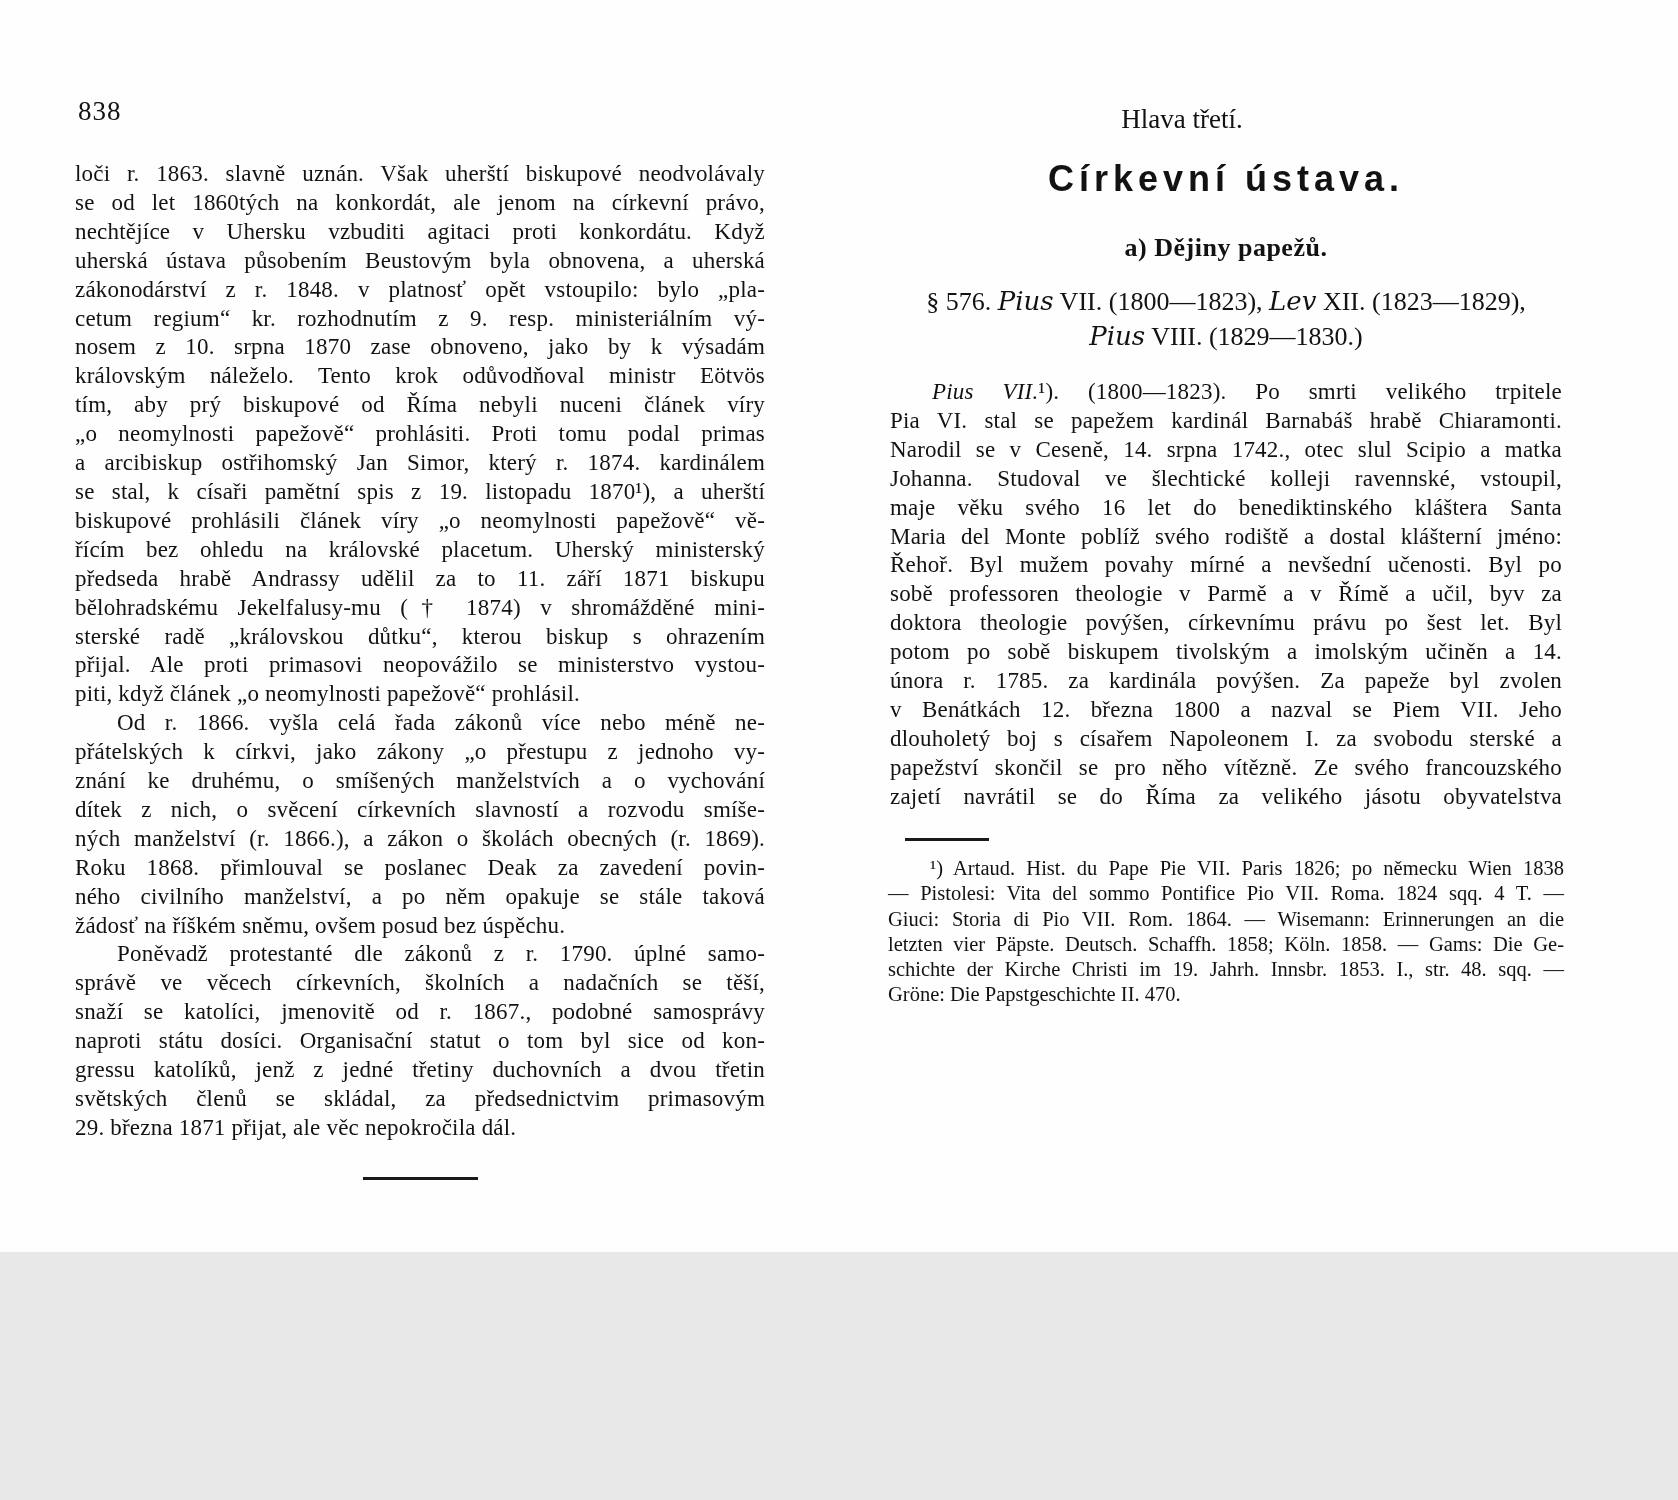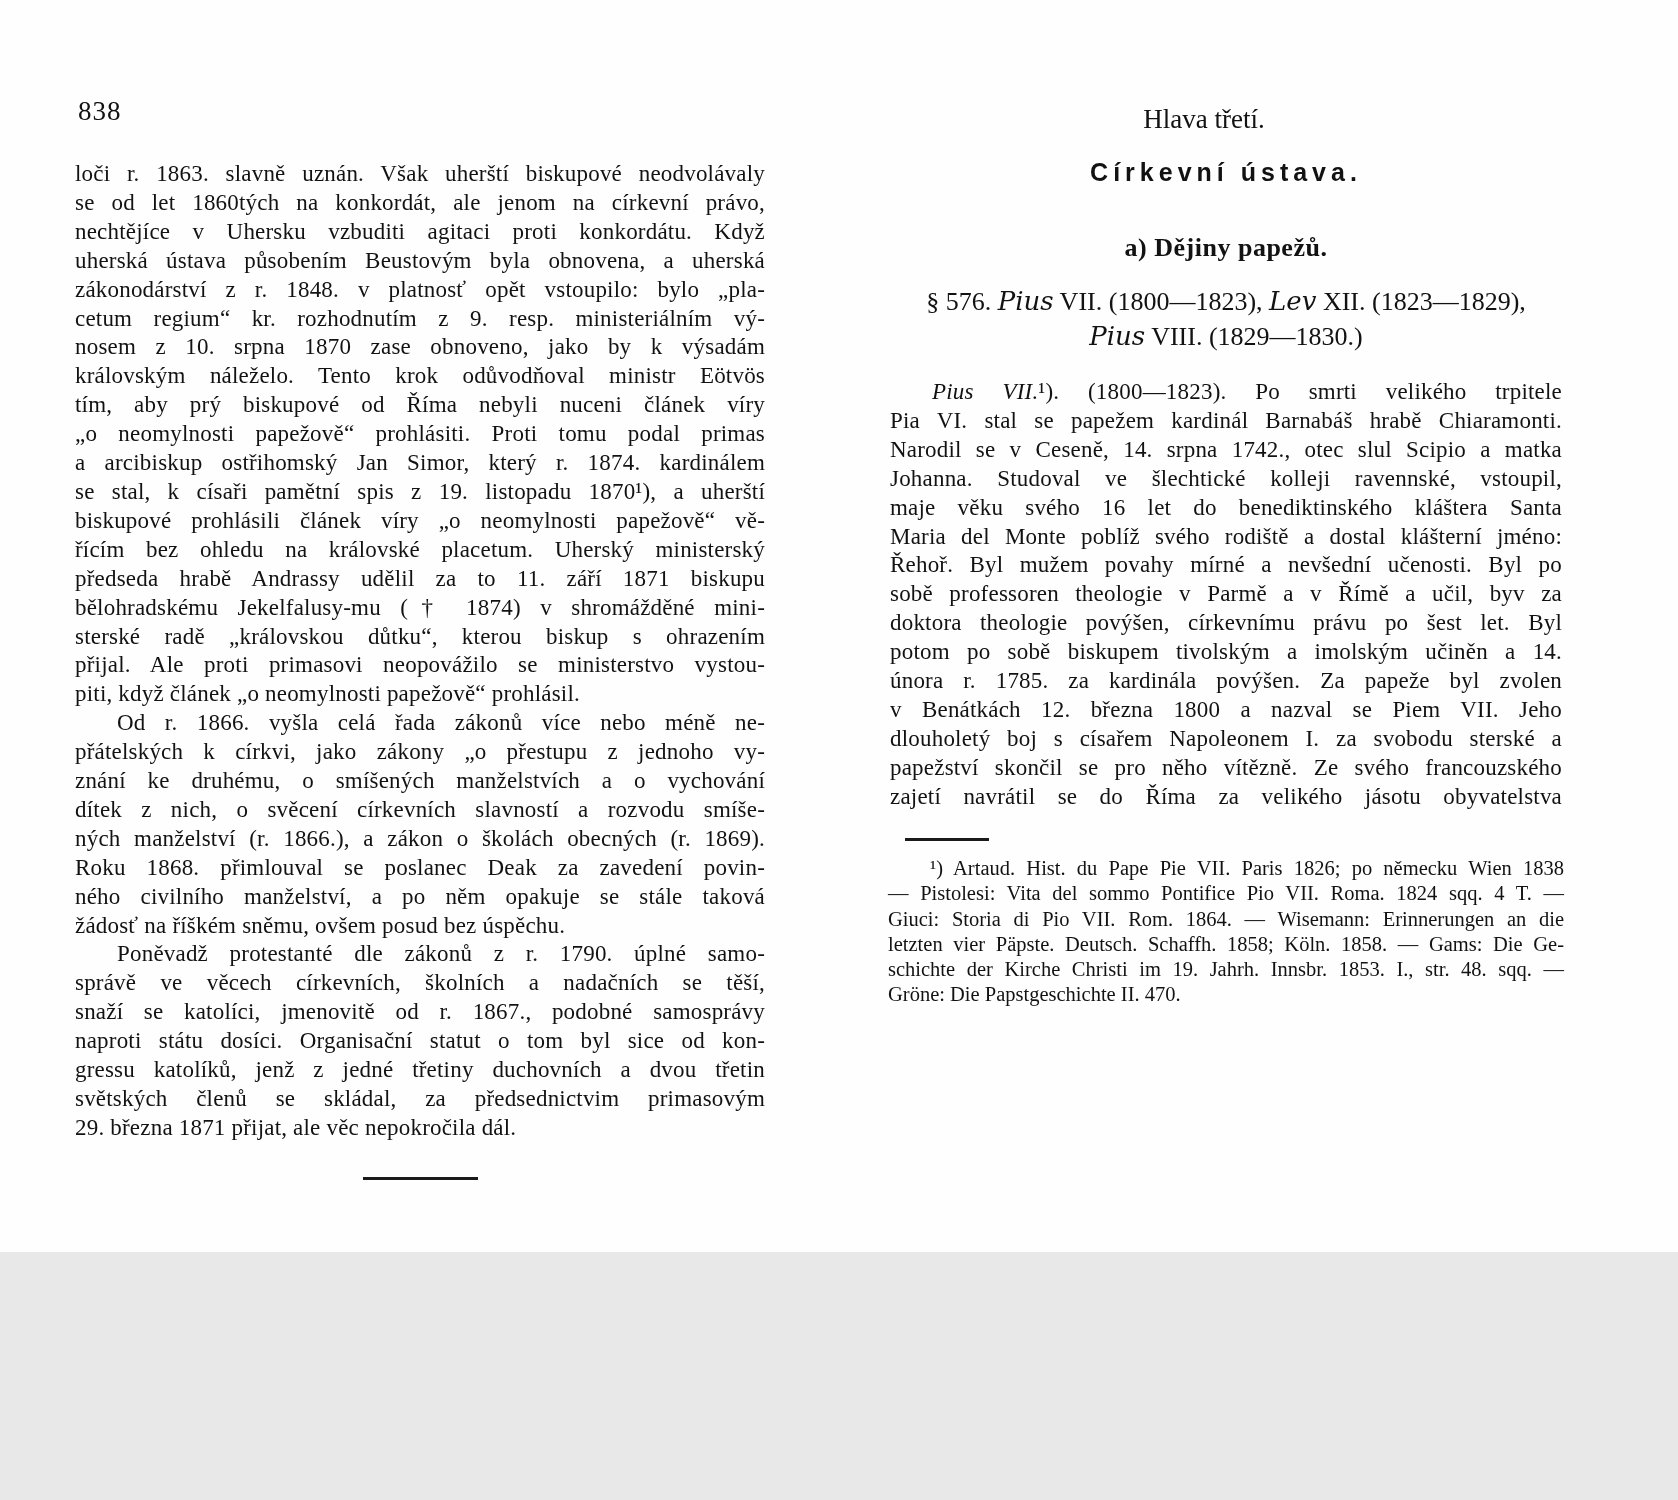--- a/index.html
+++ b/index.html
@@ -39,21 +39,21 @@
     font-size:27px;
     letter-spacing:1px;
   }
   .chapter-header{
     font-size:27px;
     text-align:center;
   }
   .chapter-title{
     font-family:"Liberation Sans", sans-serif;
     font-weight:bold;
-    font-size:25px;
+    font-size:36px;
     letter-spacing:5px;
     text-align:center;
   }
   .section-subtitle{
     font-weight:bold;
     font-size:26px;
     text-align:center;
     letter-spacing:0.5px;
   }
   .section-heading{
@@ -110,21 +110,21 @@
 
   <div class="abs rule" style="left:363px;top:1177px;width:115px;height:3px;"></div>
 
   <div class="abs rule" style="left:72px;top:1267px;width:86px;height:3px;"></div>
 
   <div class="abs fn-text fn-left" style="left:75px;top:1287px;width:690px;">
       <div class="line">¹) Roscovány: Rom. Pontifex T. VIII. p. 270.</div>
       <div class="line">²) Acta o tom l. c. VIII. 295 sqq.</div>
     </div>
 
-  <div class="abs chapter-header" style="left:868px;top:104px;width:672px;">Hlava třetí.</div>
+  <div class="abs chapter-header" style="left:846px;top:104px;width:672px;">Hlava třetí.</div>
 
   <div class="abs chapter-title" style="left:890px;top:158px;width:672px;">Církevní ústava.</div>
 
   <div class="abs section-subtitle" style="left:890px;top:233px;width:672px;">a) Dějiny papežů.</div>
 
   <div class="abs section-heading" style="left:890px;top:284px;width:672px;">
       <div class="line center">§ 576. <i>Pius</i> VII. (1800—1823), <i>Lev</i> XII. (1823—1829),</div>
       <div class="line center"><i>Pius</i> VIII. (1829—1830.)</div>
     </div>
 

